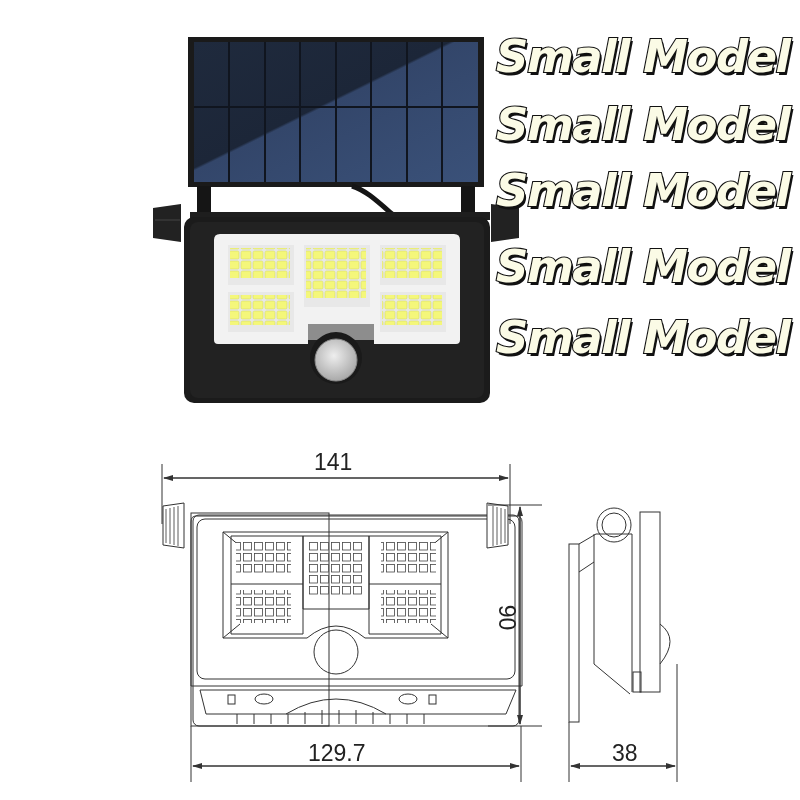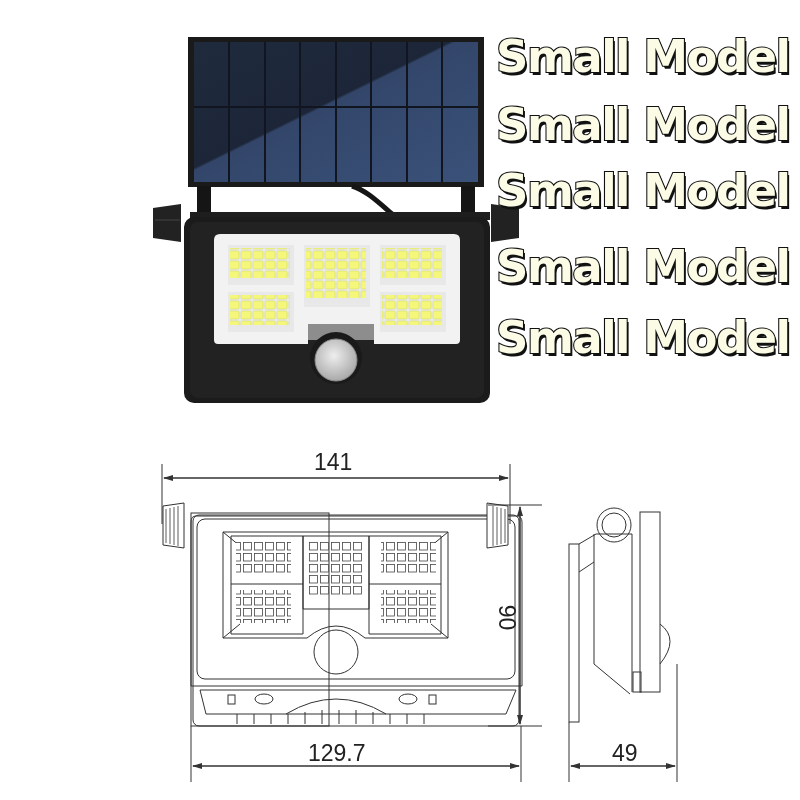--- a/index.html
+++ b/index.html
@@ -10,20 +10,21 @@
     
     .model-label{
       position:absolute;left:496px;
       font-family:"DejaVu Sans",sans-serif;font-weight:bold;
       font-size:45px;line-height:50px;letter-spacing:-1.5px;
       color:#fbfbe6;
       -webkit-text-stroke:2.2px #111;
       paint-order:stroke fill;
       text-shadow:2px 3px 0 #111;
       white-space:nowrap;
+      font-style:italic;
     }
     
     #drawing{left:0;top:437px;width:680px;height:380px;margin-top:7px;}
     .dim-text{position:absolute;font-family:"Liberation Sans",sans-serif;font-size:23px;color:#222;}
   </style>
 </head>
 <body>
 
 <div id="photo" class="abs">
   <svg width="800" height="420" viewBox="0 0 800 420">
@@ -190,15 +191,15 @@
 
     <rect x="236" y="518" width="55" height="33" fill="url(#ledGrid)"></rect>
     <rect x="236" y="566" width="55" height="33" fill="url(#ledGrid)"></rect>
     <rect x="308" y="518" width="55" height="55" fill="url(#ledGrid)"></rect>
     <rect x="381" y="518" width="55" height="33" fill="url(#ledGrid)"></rect>
     <rect x="381" y="566" width="55" height="33" fill="url(#ledGrid)"></rect>
   </svg>
 
   <div class="dim-text" style="left:314px;top:5px;">141</div>
   <div class="dim-text" style="left:308px;top:296px;">129.7</div>
-  <div class="dim-text" style="left:612px;top:296px;">49</div>
+  <div class="dim-text" style="left:612px;top:296px;">38</div>
   <div class="dim-text" style="left:494px;top:160px;transform:rotate(90deg);transform-origin:center;">90</div>
 </div>
 
 </body></html>

